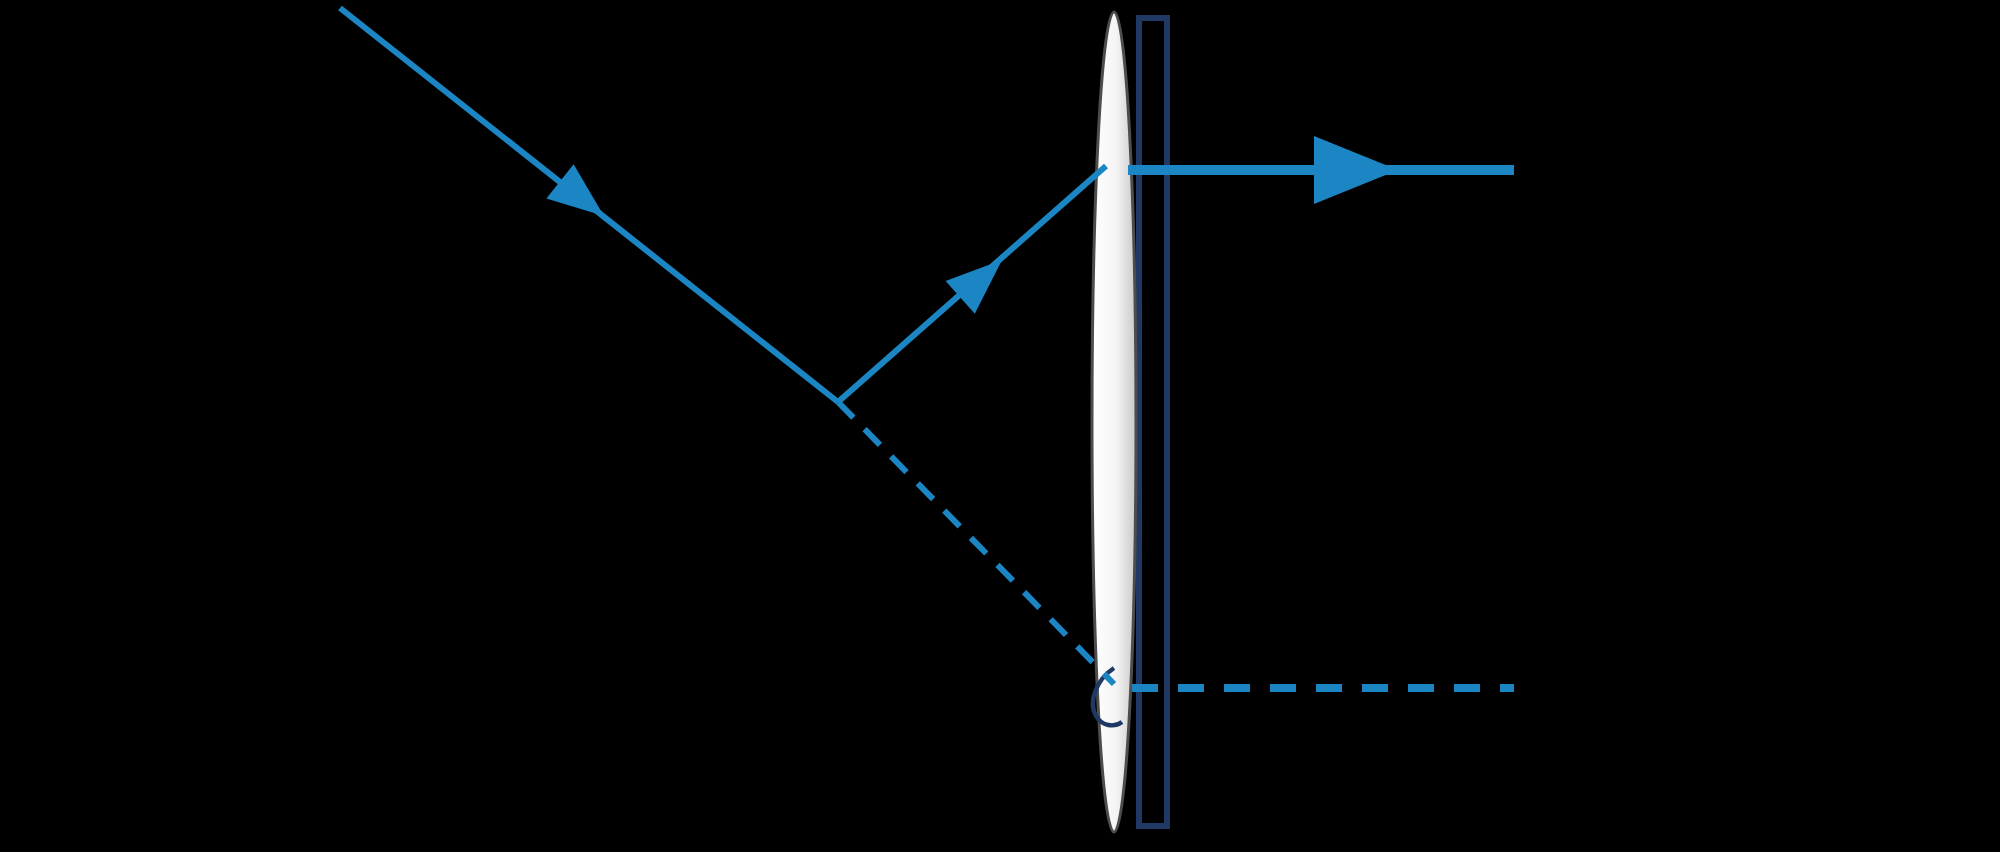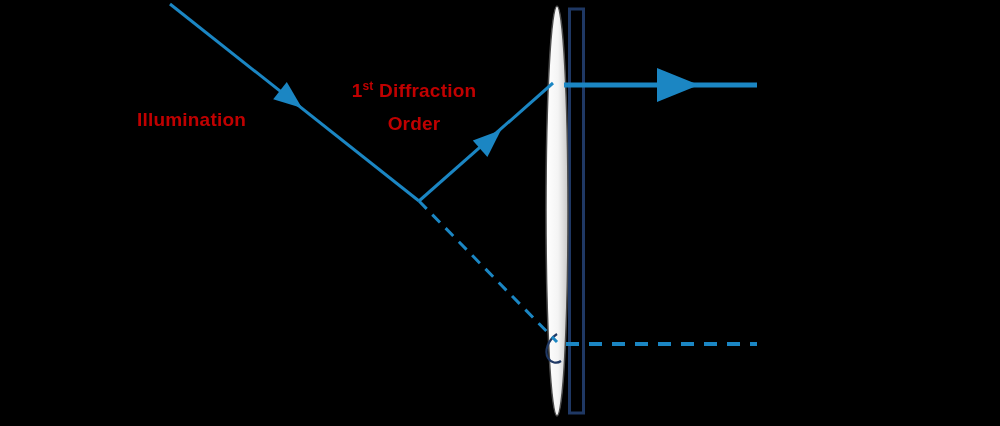--- a/index.html
+++ b/index.html
@@ -64,22 +64,15 @@
     <polygon points="501,130 487.4,156.9 472.8,140.5" fill="#1b86c3"></polygon>
 
     <line x1="419" y1="201" x2="557" y2="342" stroke-width="3" stroke-dasharray="11 8" stroke="#1b86c3"></line>
 
     <line x1="564" y1="85" x2="757" y2="85" stroke-width="5" stroke="#1b86c3"></line>
     <polygon points="699,85 657,68 657,102" fill="#1b86c3"></polygon>
 
     <line x1="566" y1="344" x2="757" y2="344" stroke-width="4" stroke-dasharray="13 10" stroke="#1b86c3"></line>
   </svg>
 
-  <div class="label" style="left:137px; top:109px;">Illumination</div>
 
-  <div class="label diffraction-block" style="left:336px; top:70px;">
-    <div>
-      <span>1</span><sup>st</sup><span> Diffraction</span>
-    </div>
-    <div>Order</div>
-  </div>
 
 </div>
 
 </body></html>

